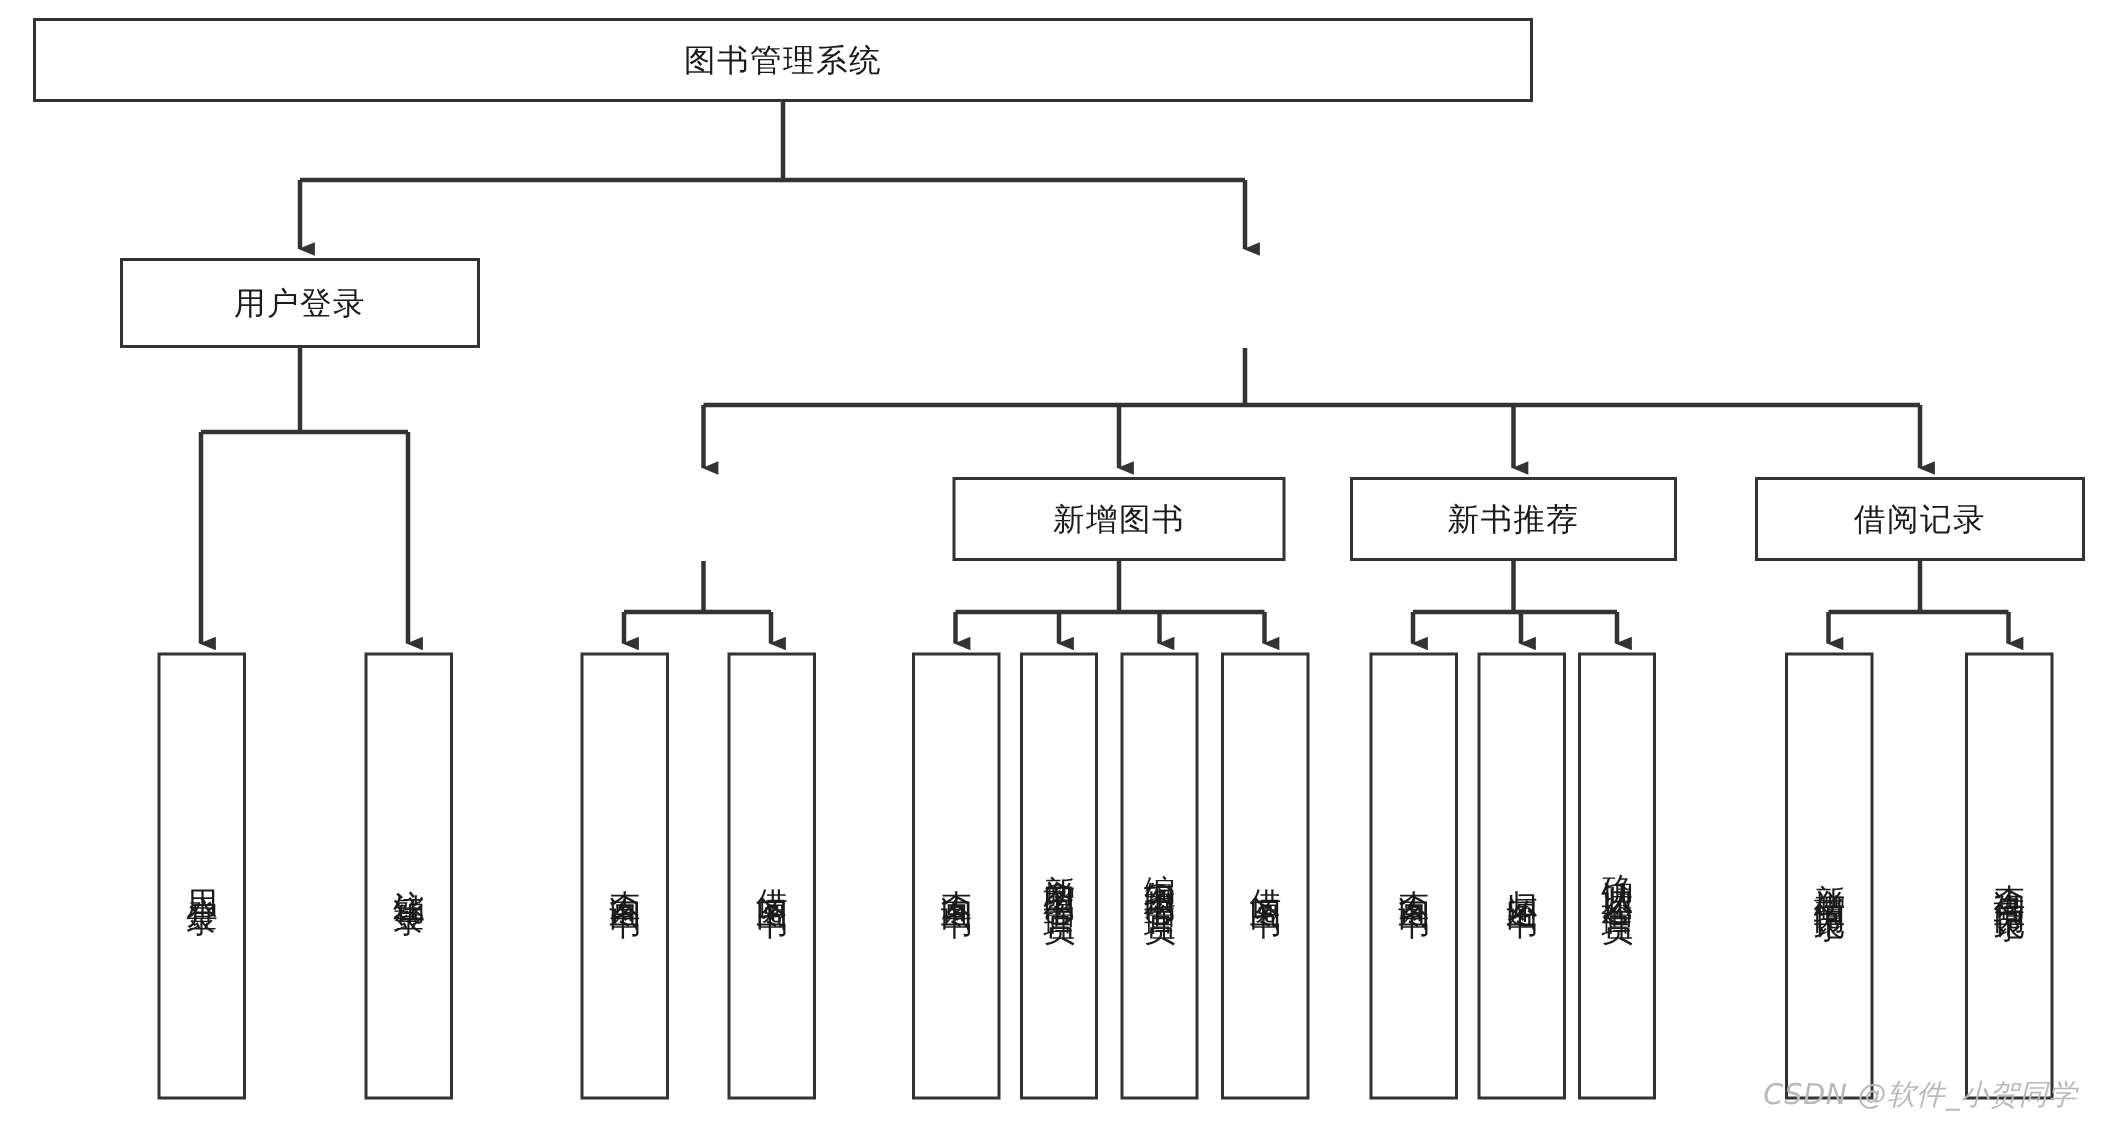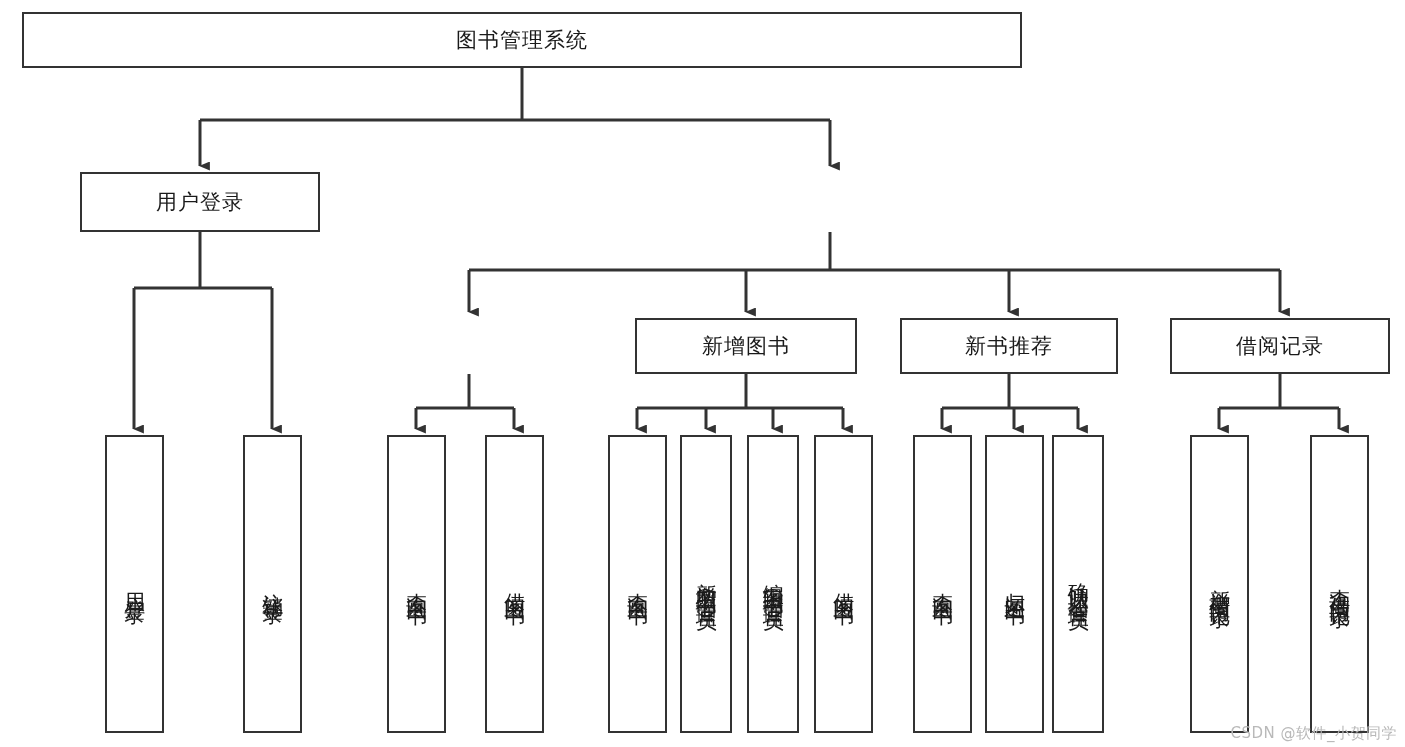--- a/index.html
+++ b/index.html
@@ -48,28 +48,29 @@
     writing-mode: vertical-rl;
     text-orientation: upright;
     font-size: 21px;
     letter-spacing: 4px;
     line-height: 1.25;
     text-align: center;
     padding: 8px 0;
   }
   #watermark {
     position: absolute;
-    right: 8px;
+    right: 20px;
     bottom: 4px;
-    font-size: 15px;
+    font-size: 19px;
     color: #b9b9b9;
     letter-spacing: 0.5px;
     white-space: nowrap;
     z-index: 3;
     font-family: "DejaVu Sans", "Liberation Sans", sans-serif;
+    font-style: italic;
   }
 </style>
 </head>
 <body>
 
 <div id="canvas" style="background: rgb(255, 255, 255);">
 
   <svg id="wires" viewBox="0 0 1405 747" width="1405" height="747" xmlns="http://www.w3.org/2000/svg">
     <defs>
       <marker id="arrow" viewBox="0 0 10 12" refX="5" refY="11" markerWidth="9" markerHeight="11" orient="auto-start-reverse" markerUnits="userSpaceOnUse">

